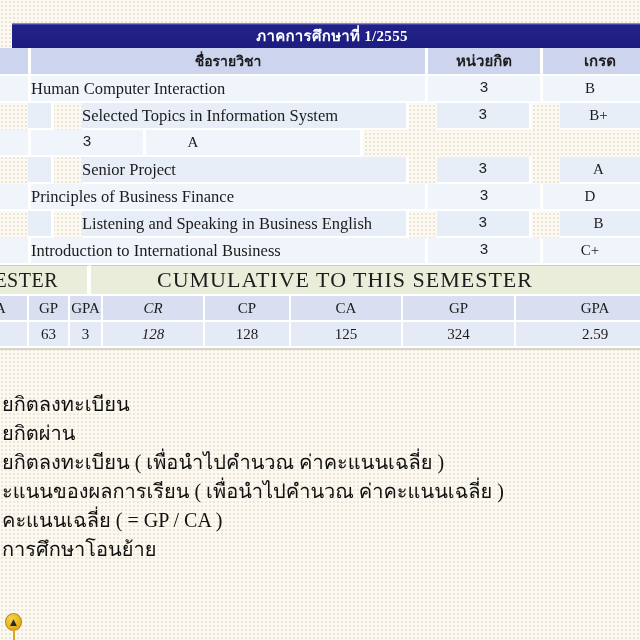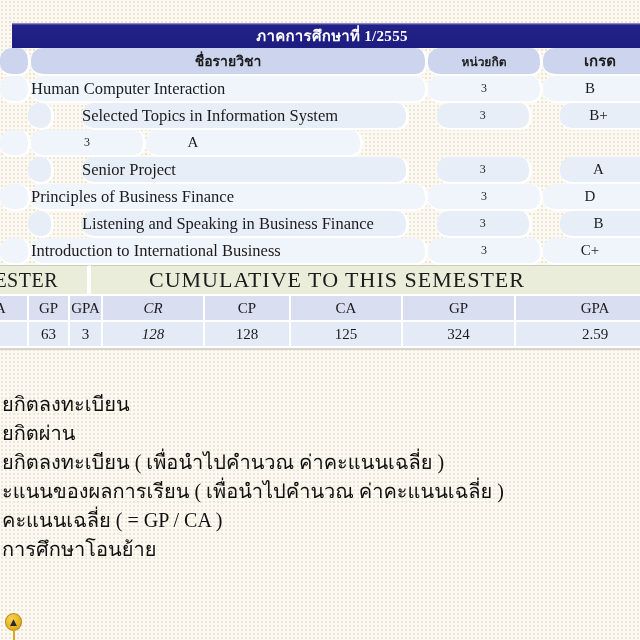--- a/index.html
+++ b/index.html
@@ -23,49 +23,49 @@
   .navybar span{
     color:#ffffff; font-weight:bold; font-size:15px; letter-spacing:.3px;
     font-family:"Liberation Serif","DejaVu Sans",serif;
   }
   
   .ctable{position:absolute; left:0; top:48px; width:760px;}
   .crow{display:flex; height:27px;}
   .crow.chead{height:28px;}
   .ccell{
     box-sizing:border-box; border-right:3px solid #fff; border-bottom:2px solid #fff;
-    display:flex; align-items:center; overflow:hidden;border-radius:12px;
+    display:flex; align-items:center; overflow:hidden;
   }
   .chead .ccell{background:#cdd4ee; font-weight:bold; font-size:14px; justify-content:center;
     font-family:"Liberation Serif","DejaVu Sans",serif;}
   .c0{width:31px;}
   .c1{width:397px;}
   .c2{width:115px; justify-content:center;}
   .c3{width:217px;}
   .crow .c1 .cname{font-size:16.5px; white-space:nowrap;}
-  .crow .c2{font-size:12px;}
+  .crow .c2{font-size:15px;font-family:Liberation Mono, monospace;}
   .crow .c3{font-size:15px; justify-content:center;}
   .crow:not(.chead) .c3{padding-right:120px;}
   .chead .c3{padding-right:100px;}
   .rowA .ccell{background:#f0f4fb;}
   .rowB .ccell{background:#e8eef7;margin-left:28px;}
   
   .summary{position:absolute; left:0; top:265px; width:700px;}
   .sband{display:flex; height:31px;}
   .sband .bandL{
     box-sizing:border-box; width:91px; background:#e9edd9; border-right:4px solid #fff;
     display:flex; align-items:center; justify-content:flex-end; padding-right:29px;
     border-bottom:2px solid #fff; border-top:1px solid #c9cdb9;
   }
   .sband .bandR{
     box-sizing:border-box; flex:1; background:#e9edd9; border-bottom:2px solid #fff;
     display:flex; align-items:center; padding-left:58px; border-top:1px solid #c9cdb9;
   }
   .bandL span{font-size:20px; letter-spacing:.5px; white-space:nowrap;}
-  .bandR span{font-size:22px; letter-spacing:1px; white-space:nowrap;}
+  .bandR span{font-size:22px; letter-spacing:1px; white-space:nowrap;margin-left:8px;}
   .srow{display:flex; height:26px;}
   .srow .scell{
     box-sizing:border-box; border-right:2px solid #fff; border-bottom:2px solid #fff;
     display:flex; align-items:center; justify-content:center; font-size:15px; overflow:hidden;
   }
   .shead .scell{background:#d9dff1;}
   .svals .scell{background:#e5eaf7;}
   .s-part{width:29px; justify-content:flex-start !important;}
   .s-part span{margin-left:-5px;}
   .s-gp1{width:41px;}
@@ -143,21 +143,21 @@
           <div class="ccell c0"></div>
           <div class="ccell c1">
             <span class="cname">Principles of Business Finance</span>
           </div>
           <div class="ccell c2">3</div>
           <div class="ccell c3">D</div>
         </div>
         <div class="crow rowB">
           <div class="ccell c0"></div>
           <div class="ccell c1">
-            <span class="cname">Listening and Speaking in Business Finance</span>
+            <span class="cname">Listening and Speaking in Business English</span>
           </div>
           <div class="ccell c2">3</div>
           <div class="ccell c3">B</div>
         </div>
         <div class="crow rowA">
           <div class="ccell c0"></div>
           <div class="ccell c1">
             <span class="cname">Introduction to International Business</span>
           </div>
           <div class="ccell c2">3</div>

